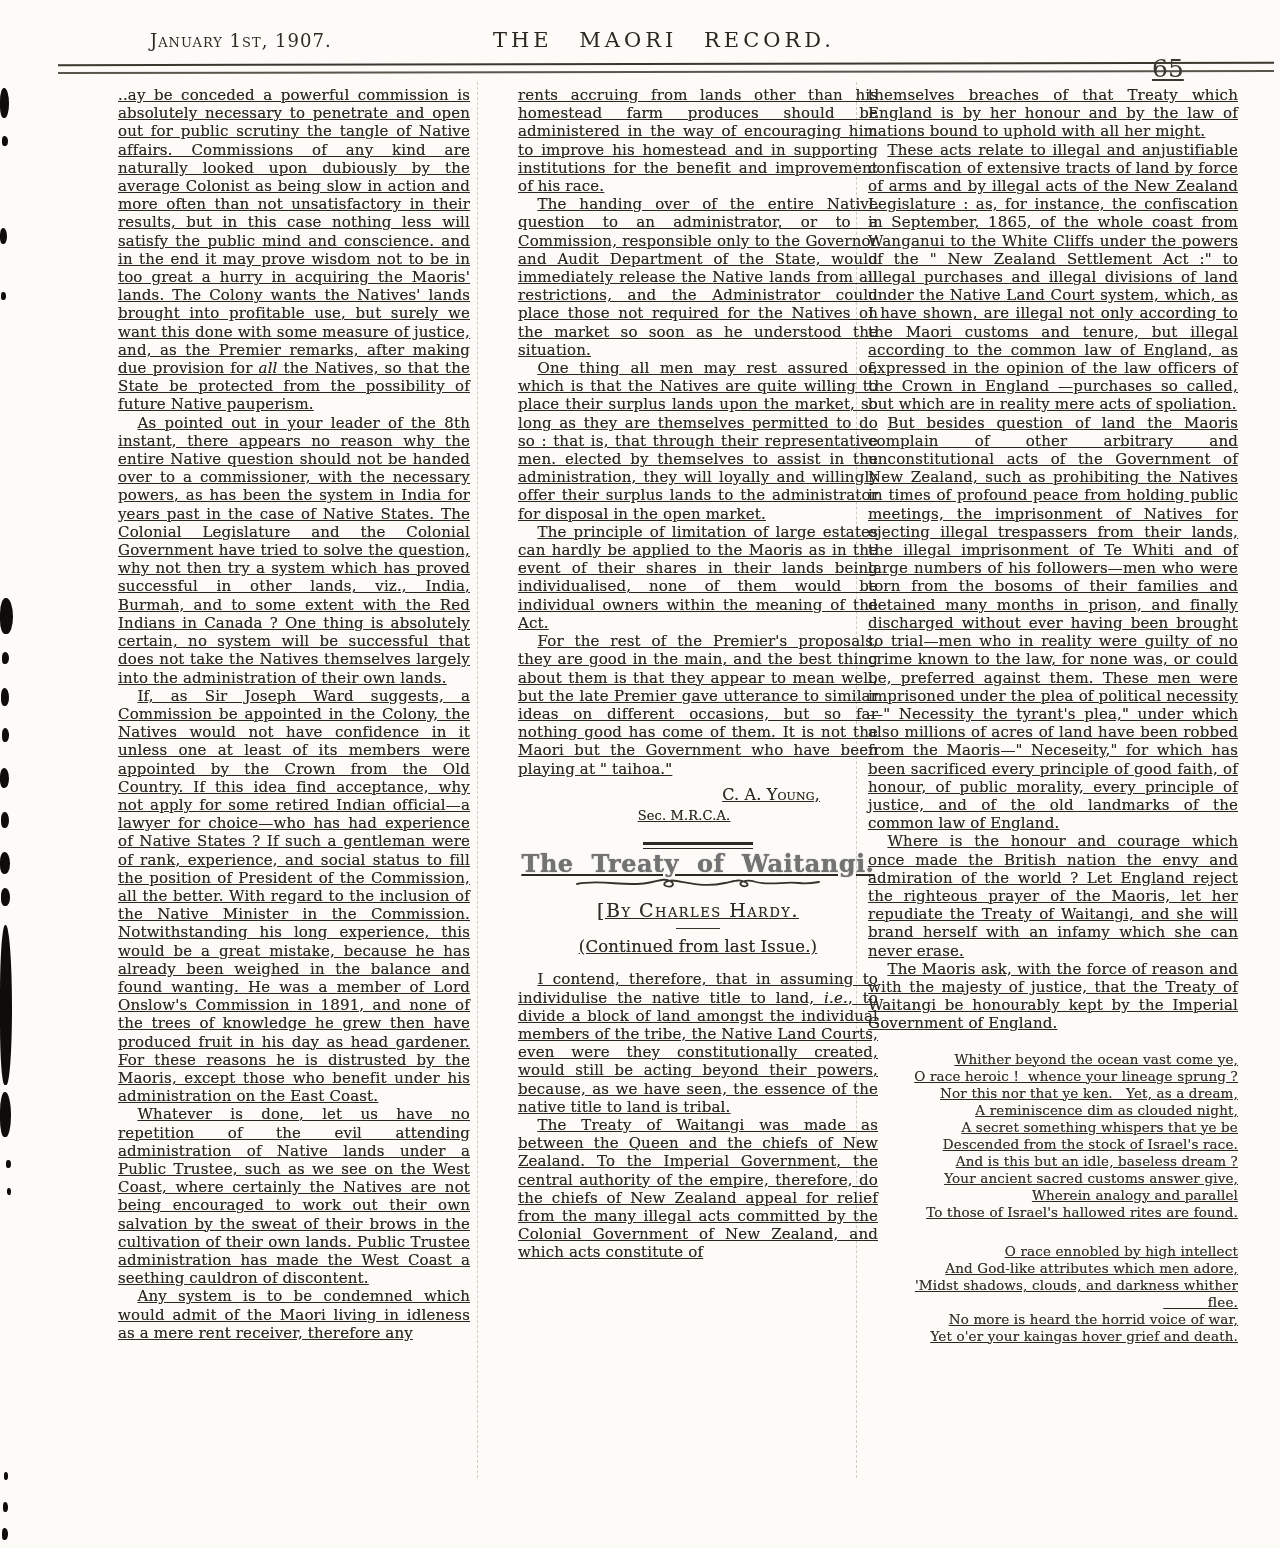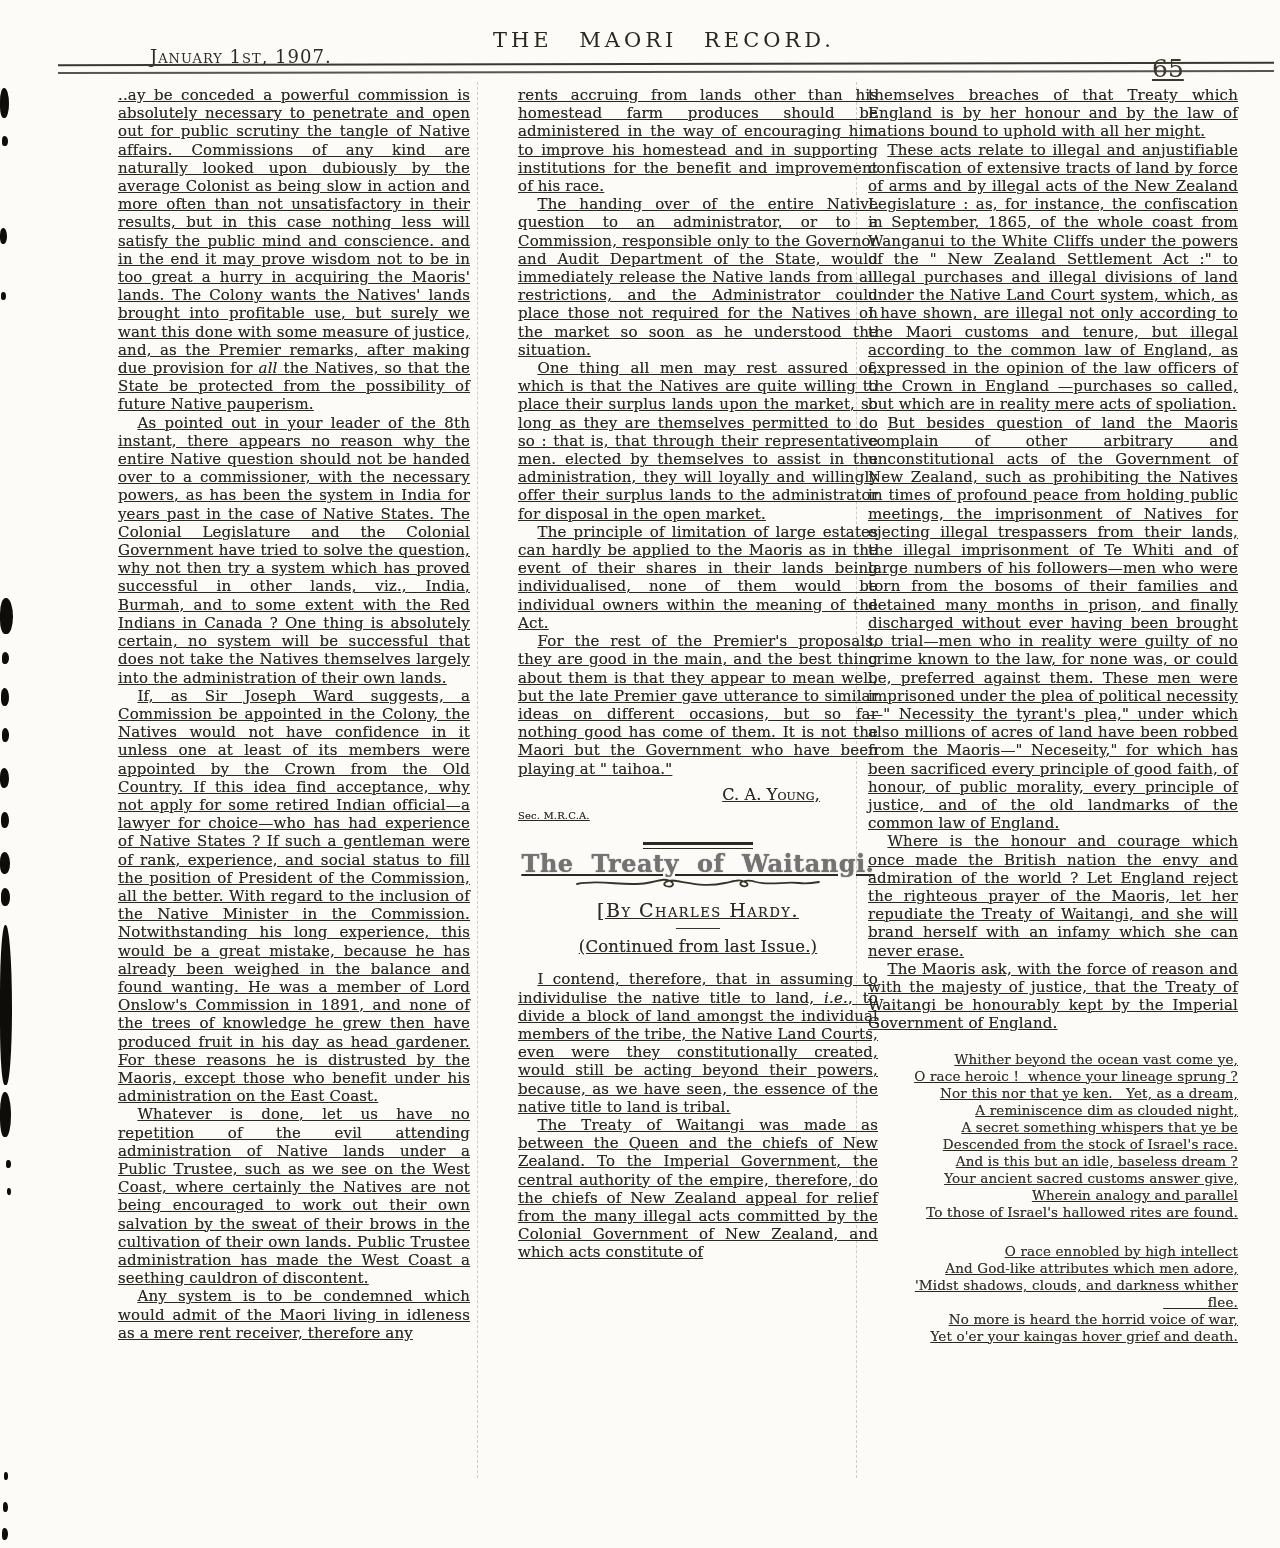--- a/index.html
+++ b/index.html
@@ -3,21 +3,21 @@
 <meta charset="utf-8">
 <style>
   html,body{margin:0;padding:0;}
   body{
     width:1280px;height:1548px;position:relative;overflow:hidden;
     background:#fcfbf7;color:#29261f;
     font-family:"DejaVu Serif", serif;
     -webkit-font-smoothing:antialiased;
   }
   .hdr-date{
-    position:absolute;left:150px;top:46px;
+    position:absolute;left:150px;top:30px;
     font-variant:small-caps;font-size:18px;letter-spacing:1px;color:#2e2b24;
   }
   .hdr-title{
     position:absolute;left:0;right:0;top:28px;text-align:center;
     font-size:21px;letter-spacing:4px;word-spacing:16px;color:#2a271f;padding-left:48px;
   }
   .hdr-page{
     position:absolute;left:1152px;top:54px;font-size:25px;color:#3a362d;text-decoration:underline;
   }
   .rule{position:absolute;left:58px;right:6px;background:#3b382f;}
@@ -32,21 +32,21 @@
     font-size:15px;line-height:18.2px;letter-spacing:.15px;
     color:#2b2821;text-shadow:0 0 .5px rgba(43,40,33,.55);text-decoration:underline;
   }
   #col1{left:118px;width:352px;}
   #col2{left:490px;width:360px;margin-left:28px;}
   #col3{left:868px;width:370px;}
   .para{margin:0;text-indent:1.3em;}
   .para.noindent{text-indent:0;}
   .signature{margin-top:6px;font-variant:small-caps;font-size:16px;line-height:21px;}
   .sig-name{text-align:right;padding-right:58px;}
-  .sig-role{text-align:left;padding-right:28px;font-variant:normal;font-size:10px;}
+  .sig-role{text-align:center;padding-right:28px;font-variant:normal;font-size:13px;}
   .section-divider{width:110px;margin:16px auto 6px auto;border-top:3px solid #2c2922;border-bottom:1.6px solid #2c2922;height:3px;}
   .article-title{
     margin:4px 0 2px 0;text-align:center;font-size:24px;font-weight:bold;
     letter-spacing:.5px;word-spacing:9px;color:#737373;
     text-shadow:0 0 1px rgba(25,23,18,.7);
   }
   .ornament{display:block;margin:2px auto 10px auto;}
   .byline{text-align:center;font-variant:small-caps;font-size:19px;letter-spacing:1.5px;color:#2e2b24;}
   .byline-rule{width:44px;margin:9px auto;border-top:1.6px solid #35322a;}
   .continued{text-align:center;font-size:16.5px;margin-bottom:14px;text-indent:0;}

